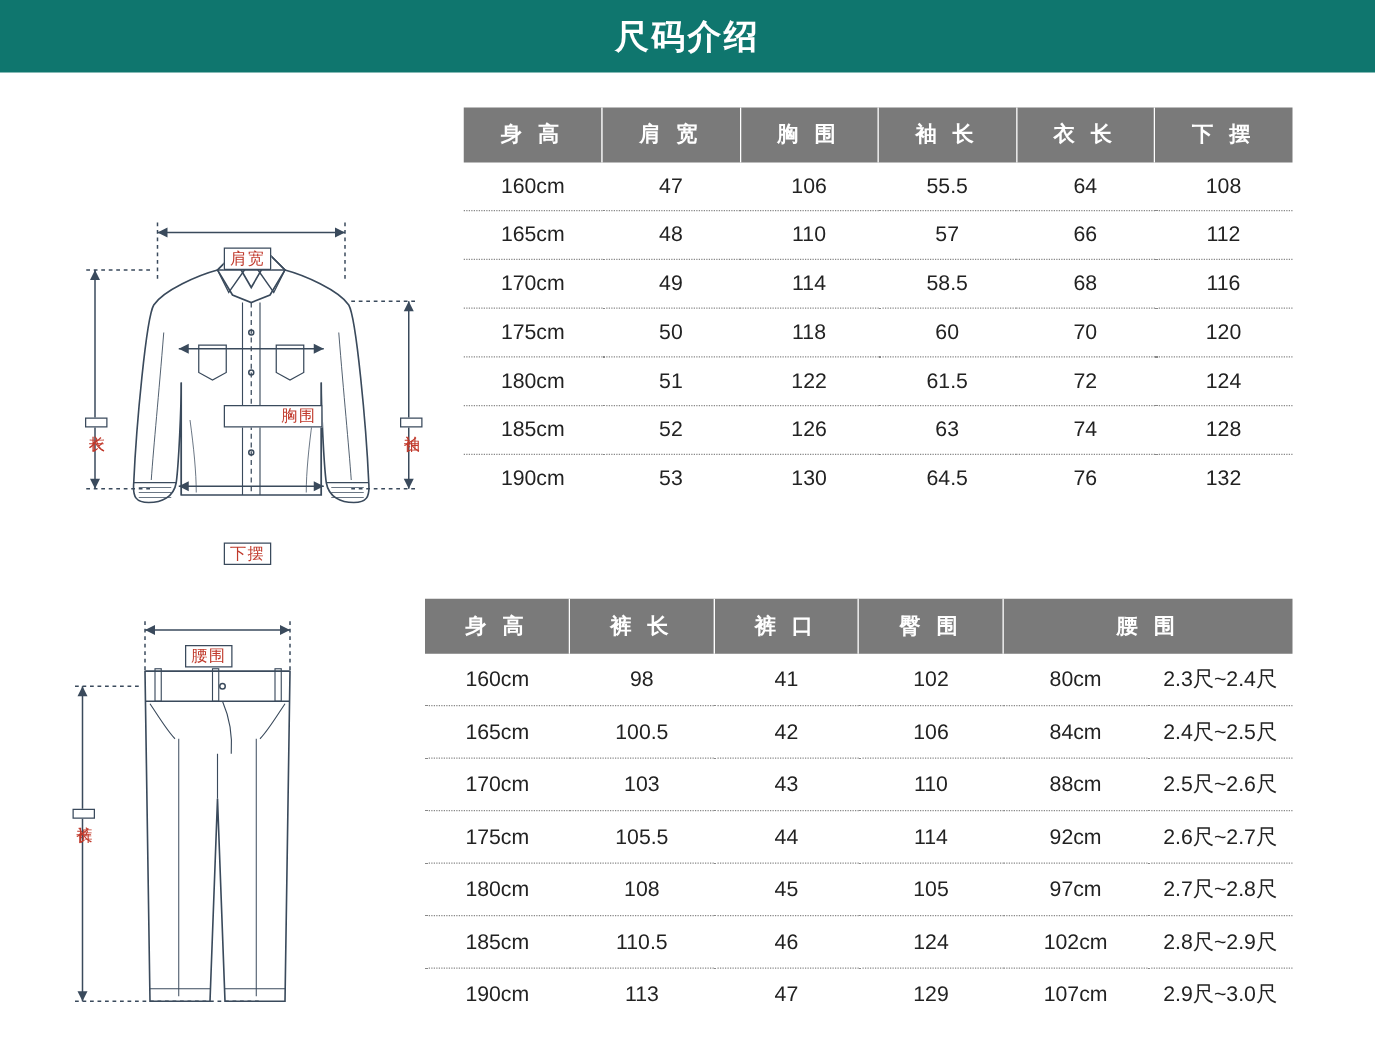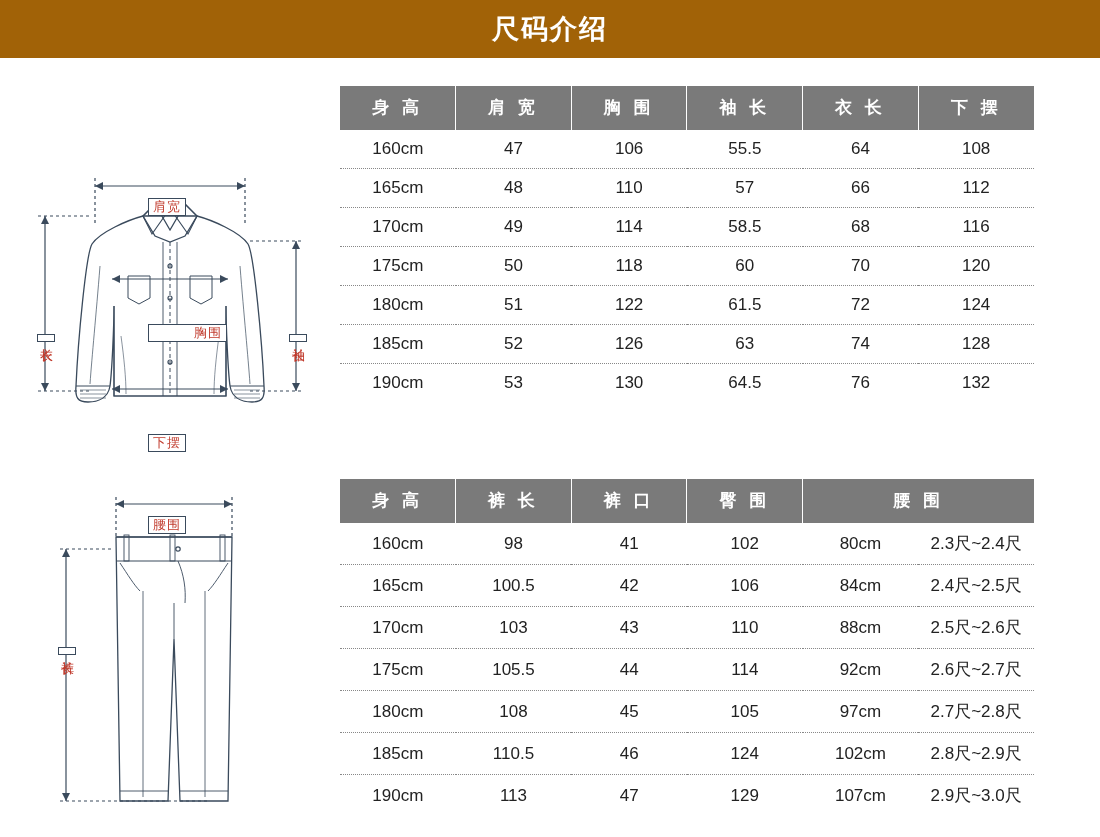--- a/index.html
+++ b/index.html
@@ -99,30 +99,30 @@
     letter-spacing: 0;
     padding: 3px 1px;
   }
 
   .fig-svg {
     position: absolute;
     top: 0;
     left: 0;
   }
 
-  #shirt-figure { height: 345px; }
+  #shirt-figure { height: 345px; margin-left: 31px; }
   #pants-figure { height: 330px; text-decoration: underline; }
 
   .spacer-top { height: 28px; }
   .spacer-mid { height: 48px; }
 </style>
 </head>
 <body style="background: rgb(255, 255, 255);">
 
-<div class="header" style="background: #a16207; text-align: center;">
+<div class="header" style="background: #0f766e; text-align: center;">
   <span class="cn">尺码介绍</span>
 </div>
 
 <div class="spacer-top"></div>
 
 <div class="section">
 
   <div class="figure-col" id="shirt-figure">
     <svg class="fig-svg" width="340" height="345" viewBox="0 0 340 345">
       <g fill="none" stroke="#3a4a5c" stroke-width="1.2">

